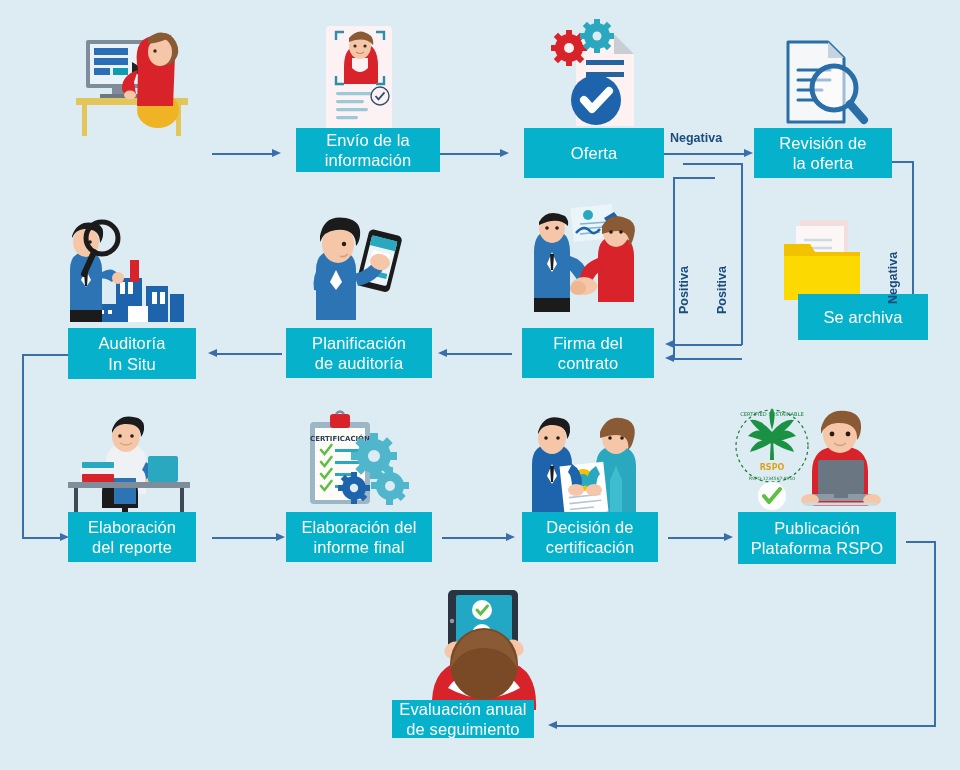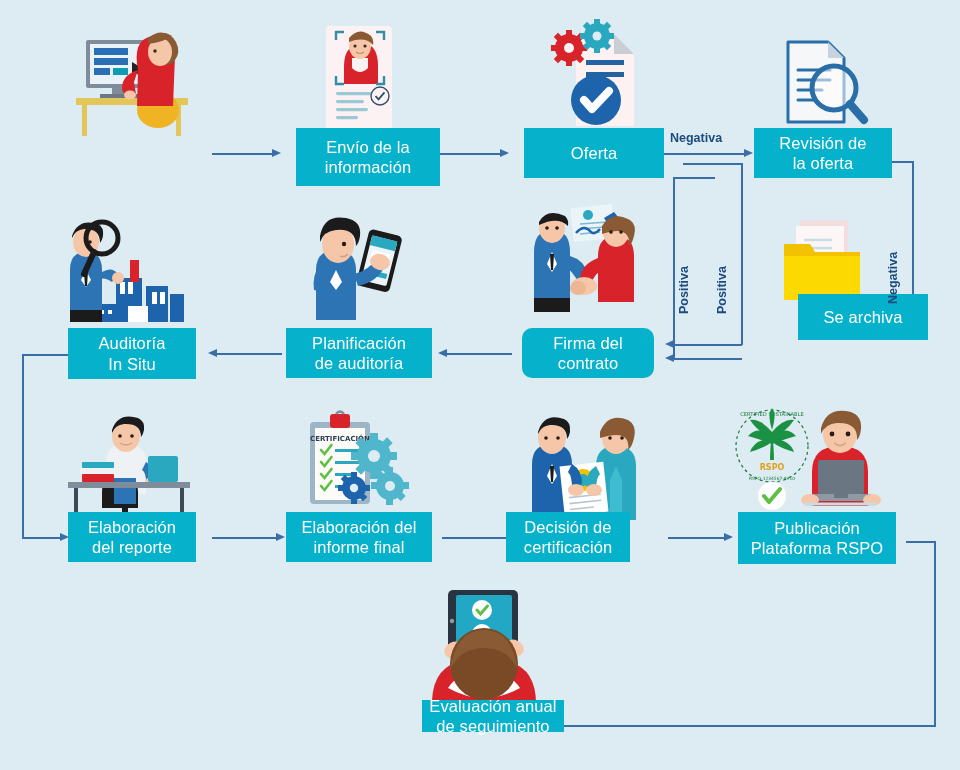--- a/index.html
+++ b/index.html
@@ -501,61 +501,61 @@
 
   <div class="ln h" style="left:668px;top:537px;width:58px;"></div>
   <div class="arw r" style="left:724px;top:532.5px;"></div>
 
   <div class="ln h" style="left:906px;top:541px;width:30px;"></div>
   <div class="ln v" style="left:934px;top:541px;height:185px;"></div>
   <div class="ln h" style="left:556px;top:725px;width:380px;"></div>
   <div class="arw l" style="left:548px;top:720.5px;"></div>
 
 
-  <div class="box" style="left:296px;top:128px;width:144px;height:58px;">
+  <div class="box" style="left:296px;top:128px;width:144px;height:44px;">
     <div><span>Envío de la</span><br><span>información</span></div>
   </div>
 
   <div class="box" style="left:524px;top:128px;width:140px;height:50px;">
     <div><span>Oferta</span></div>
   </div>
 
   <div class="box" style="left:754px;top:128px;width:138px;height:50px;">
     <div><span>Revisión de</span><br><span>la oferta</span></div>
   </div>
 
   <div class="box" style="left:754px;top:294px;width:130px;height:46px;margin-left:44px;">
     <div><span>Se archiva</span></div>
   </div>
 
-  <div class="box" style="left:522px;top:328px;width:132px;height:50px;border-radius:10px;">
+  <div class="box" style="left:522px;top:328px;width:132px;height:50px;">
     <div><span>Firma del</span><br><span>contrato</span></div>
   </div>
 
   <div class="box" style="left:286px;top:328px;width:146px;height:50px;">
     <div><span>Planificación</span><br><span>de auditoría</span></div>
   </div>
 
   <div class="box" style="left:68px;top:328px;width:128px;height:51px;">
     <div><span>Auditoría</span><br><span>In Situ</span></div>
   </div>
 
   <div class="box" style="left:68px;top:512px;width:128px;height:50px;">
     <div><span>Elaboración</span><br><span>del reporte</span></div>
   </div>
 
   <div class="box" style="left:286px;top:512px;width:146px;height:50px;">
     <div><span>Elaboración del</span><br><span>informe final</span></div>
   </div>
 
-  <div class="box" style="left:506px;top:512px;width:124px;height:50px;">
+  <div class="box" style="left:522px;top:512px;width:136px;height:50px;">
     <div><span>Decisión de</span><br><span>certificación</span></div>
   </div>
 
   <div class="box" style="left:738px;top:512px;width:158px;height:52px;">
     <div><span>Publicación</span><br><span>Plataforma RSPO</span></div>
   </div>
 
-  <div class="box" style="left:422px;top:700px;width:142px;height:32px;">
+  <div class="box" style="left:392px;top:700px;width:142px;height:38px;">
     <div><span>Evaluación anual</span><br><span>de seguimiento</span></div>
   </div>
 
 </div>
 
 </body></html>

